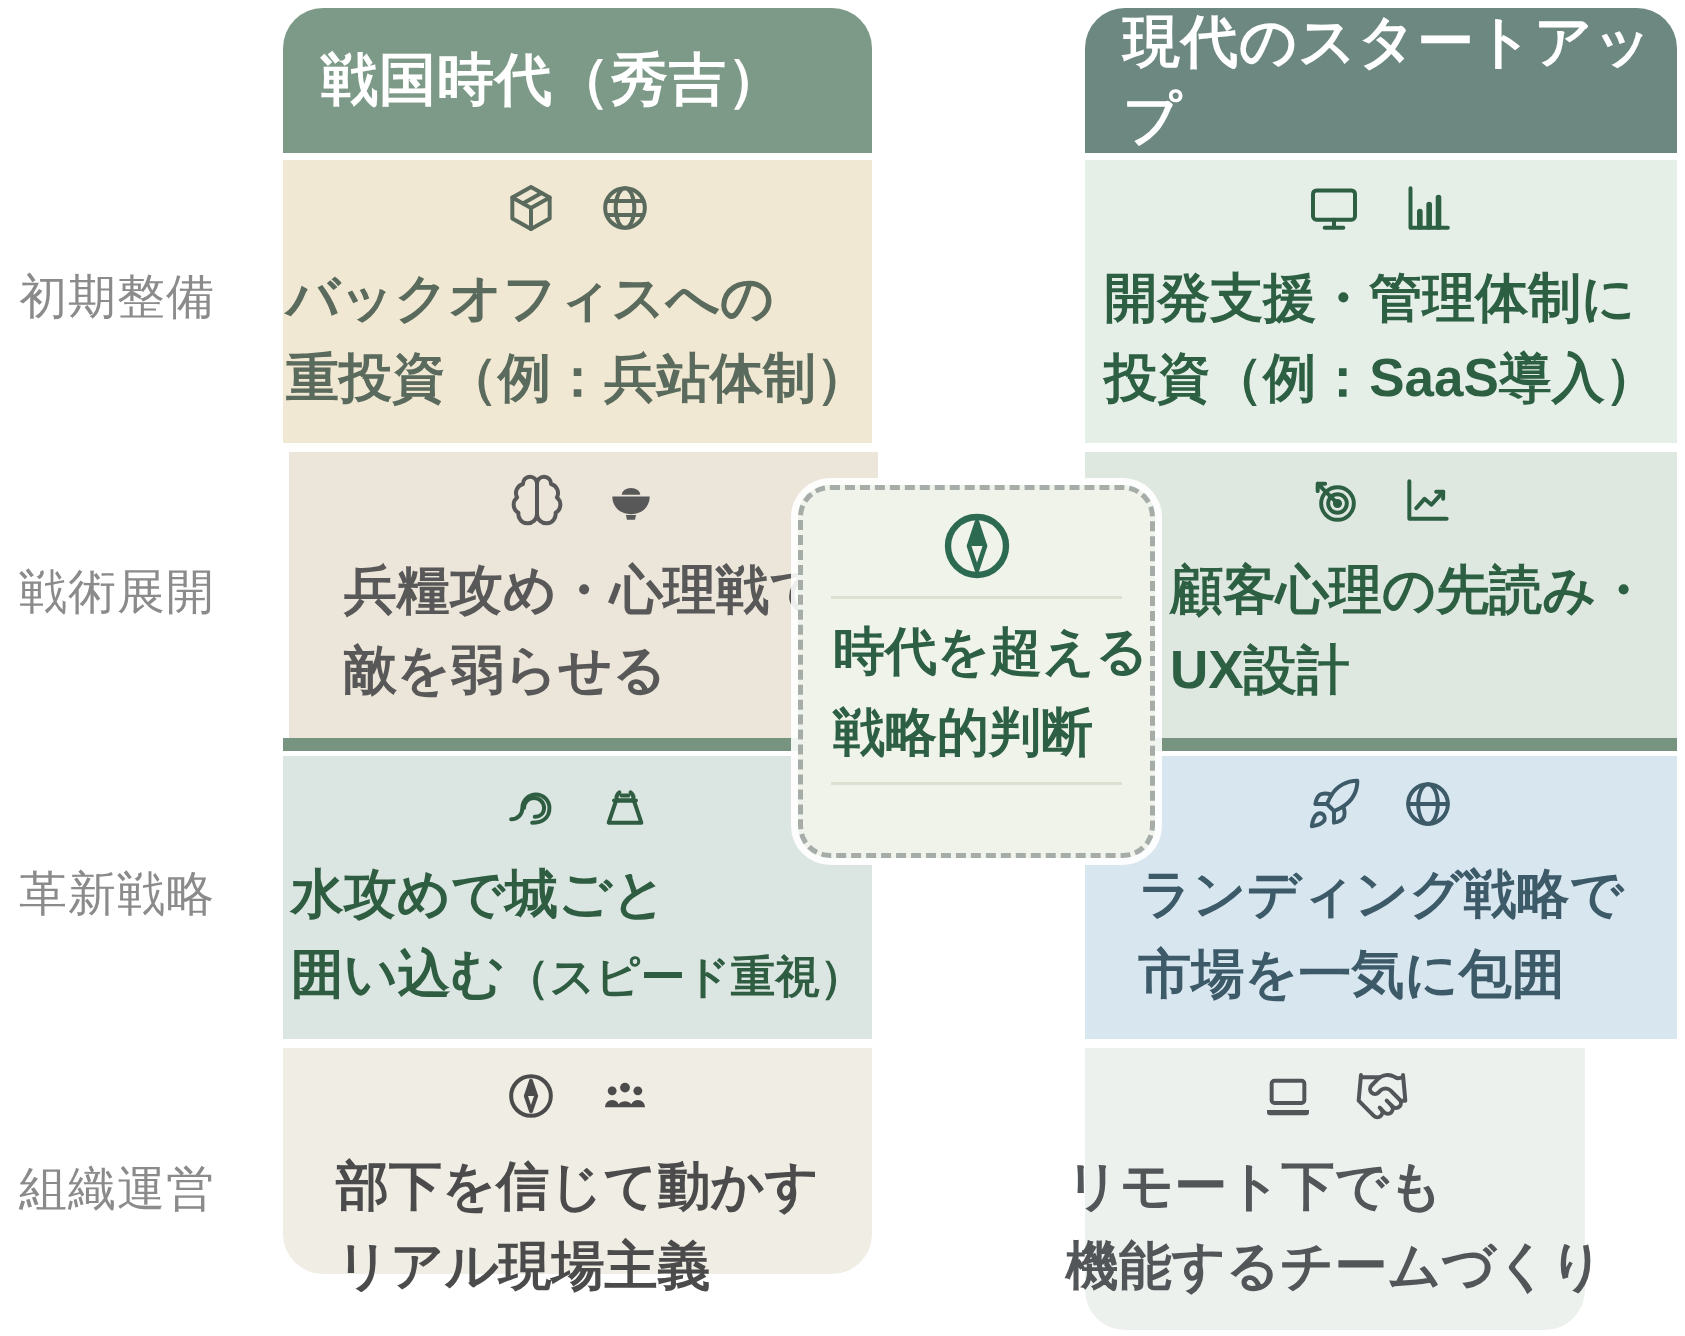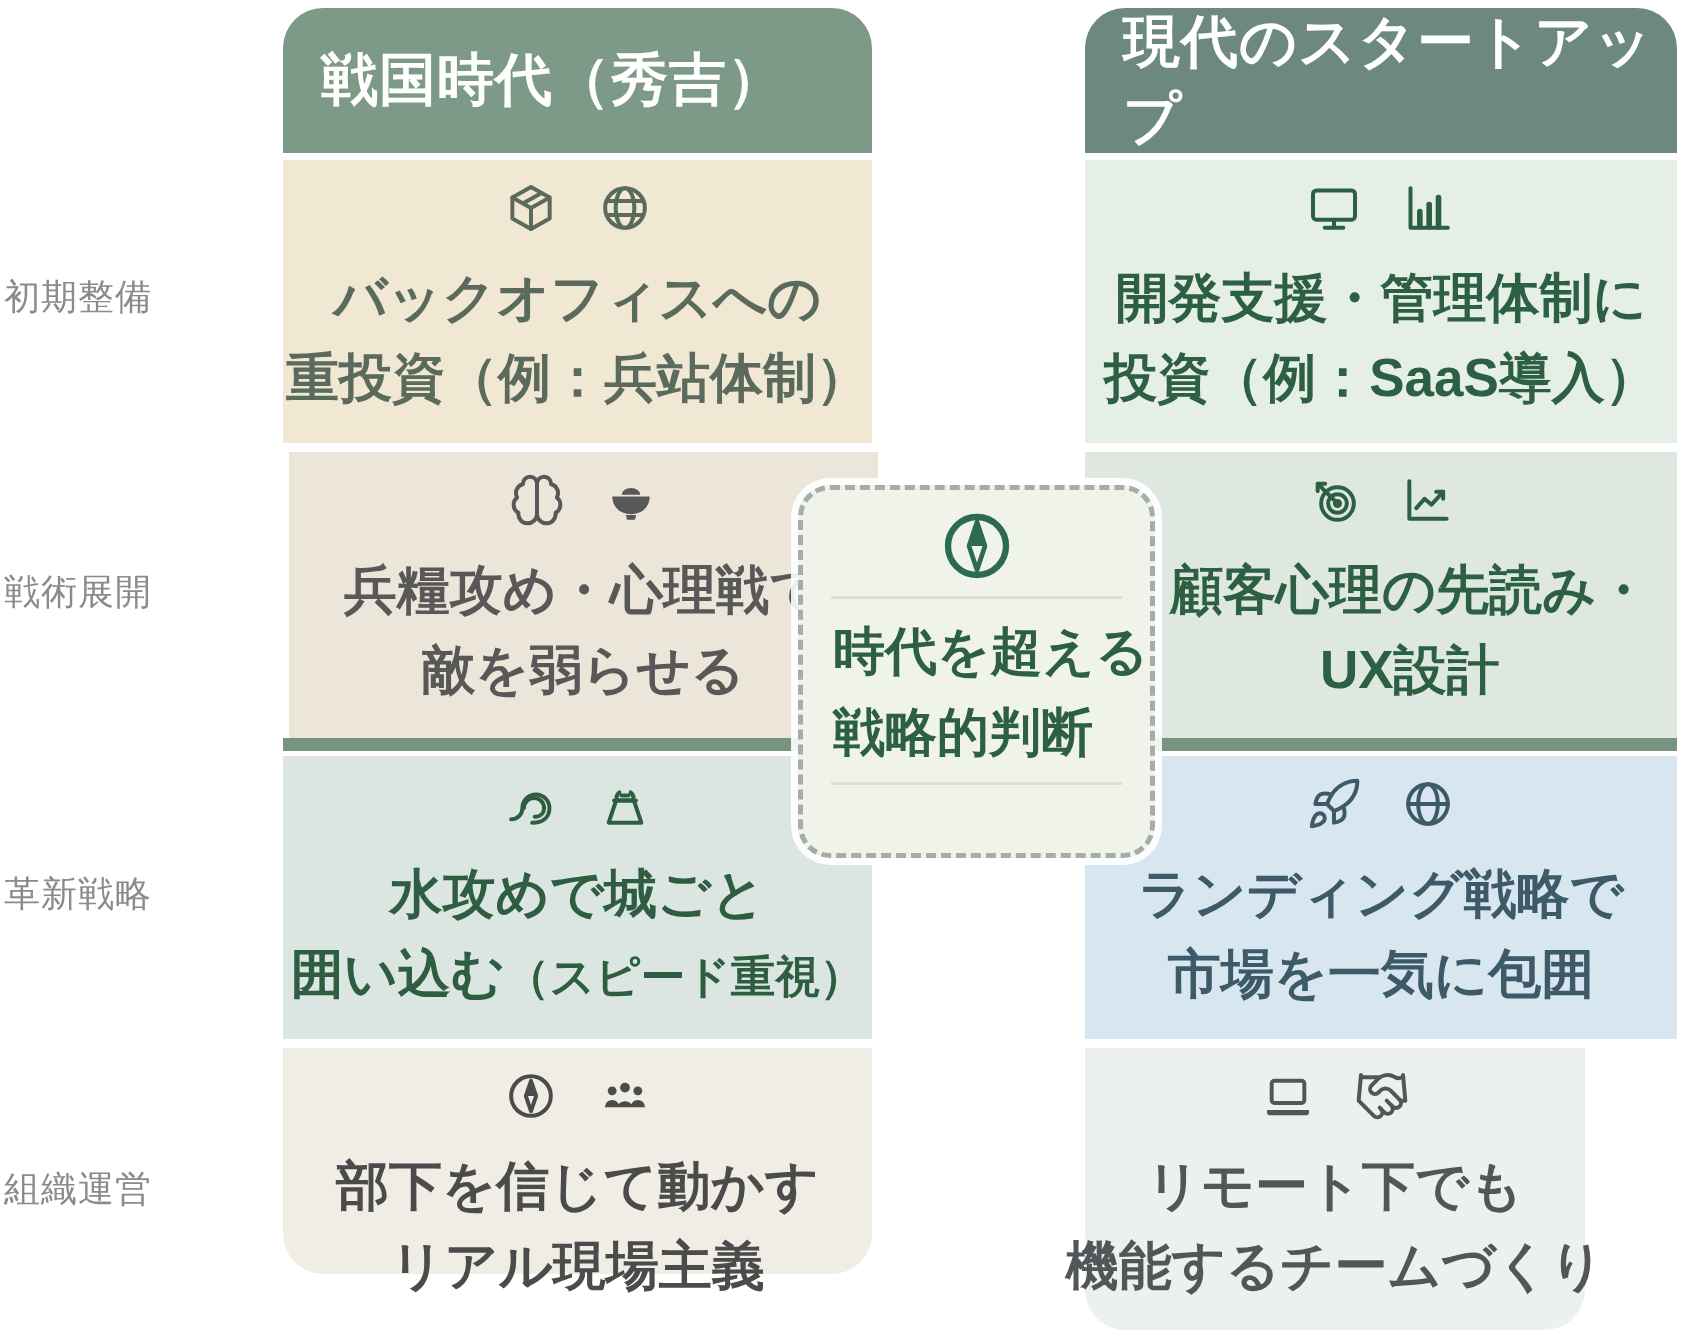--- a/index.html
+++ b/index.html
@@ -1,40 +1,40 @@
 <!DOCTYPE html>
 <html style="--c-header-left-bg: #7d9a88; --c-header-right-bg: #6d8781; --c-r1l-bg: #f0e8d2; --c-r1l-fg: #5a6a5d; --c-r2l-bg: #ece5da; --c-r2l-fg: #585858; --c-r3l-bg: #dbe5e1; --c-r3l-fg: #2e5d41; --c-r4l-bg: #f0ede5; --c-r4l-fg: #4b4b4b; --c-r1r-bg: #e5efe8; --c-r1r-fg: #2d5f43; --c-r2r-bg: #dee8e0; --c-r2r-fg: #2d5f43; --c-r3r-bg: #d8e6f0; --c-r3r-fg: #3d5a68; --c-r4r-bg: #edf1ee; --c-r4r-fg: #535659; --c-divider: #76947f; --c-center-bg: #f0f3ea; --c-center-border: #a6ada9; --c-center-fg: #2c5f44; --c-center-icon: #2d6a52; --c-center-line: #dce0d3; --c-label-fg: #8b8b8b;"><head>
 <meta charset="utf-8">
 <style>
   html,body{margin:0;padding:0;background:#fff;}
   .stage{
     position:relative;width:1685px;height:1336px;background:#fff;overflow:hidden;
     font-family:"Liberation Sans","DejaVu Sans",sans-serif;
   }
   .row-label{
-    position:absolute;left:0;width:225px;height:62px;padding-left:4px;
-    font-size:36px;font-weight:400;color:var(--c-label-fg);
+    position:absolute;left:0;width:225px;height:62px;padding-left:19px;
+    font-size:48px;font-weight:400;color:var(--c-label-fg);
     display:flex;align-items:center;letter-spacing:1px;
   }
   .rl1{top:266px}.rl2{top:561px}.rl3{top:863px}.rl4{top:1158px}
   .col-header{
     position:absolute;top:8px;height:145px;border-radius:40px 40px 0 0;
     display:flex;align-items:center;padding-left:38px;box-sizing:border-box;
     color:#ffffff;font-size:57px;font-weight:800;letter-spacing:1px;
   }
   .h-left{left:283px;width:589px;background:var(--c-header-left-bg);}
   .h-right{left:1085px;width:592px;background:var(--c-header-right-bg);}
   .cell{
     position:absolute;display:flex;flex-direction:column;box-sizing:border-box;
   }
   .cell .icons{display:flex;gap:38px;margin-top:20px;align-self:center;}
   .ic{width:56px;height:56px;display:inline-block;}
   .ic svg{width:100%;height:100%;display:block;}
   .cell .txt{
-    align-self:center;margin-top:22px;text-align:center;
+    align-self:center;margin-top:22px;text-align:left;
     font-size:53px;font-weight:800;line-height:1.5;letter-spacing:0px;white-space:nowrap;
   }
   .sub{font-size:0.84em;}
   
   .c-r1l{left:283px;top:160px;width:589px;height:283px;background:var(--c-r1l-bg);color:var(--c-r1l-fg);}
   .c-r2l{left:282px;top:452px;width:589px;height:286px;background:var(--c-r2l-bg);color:var(--c-r2l-fg);margin-left:7px;}
   .c-r3l{left:283px;top:756px;width:589px;height:283px;background:var(--c-r3l-bg);color:var(--c-r3l-fg);}
   .c-r4l{left:283px;top:1048px;width:589px;height:226px;background:var(--c-r4l-bg);color:var(--c-r4l-fg);border-radius:0 0 40px 40px;}
   
   .c-r1r{left:1085px;top:160px;width:592px;height:283px;background:var(--c-r1r-bg);color:var(--c-r1r-fg);}

